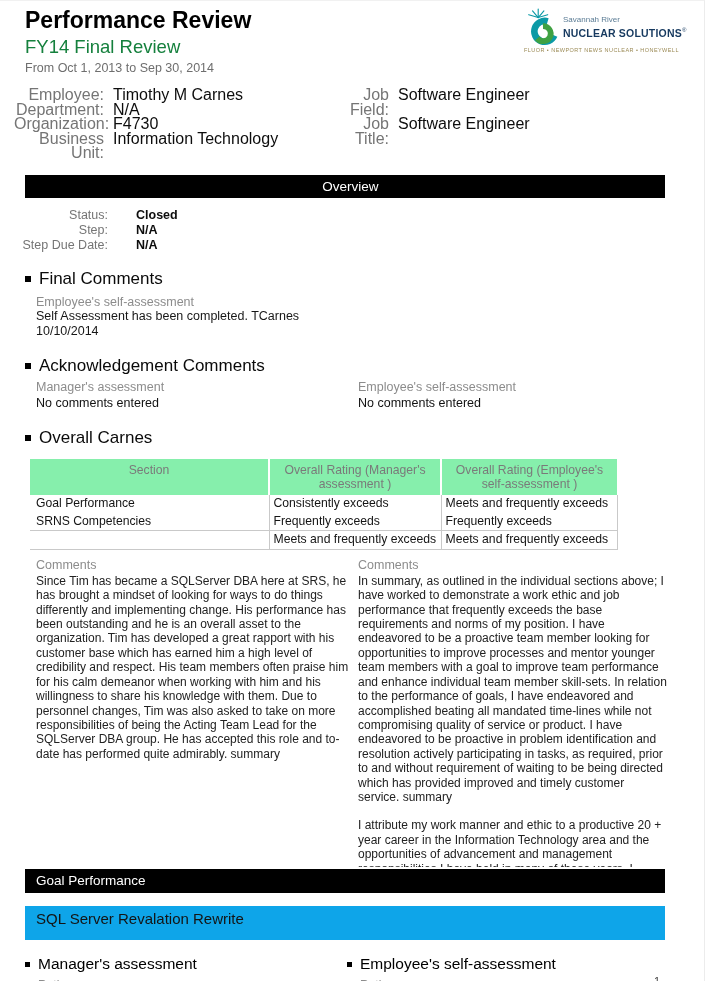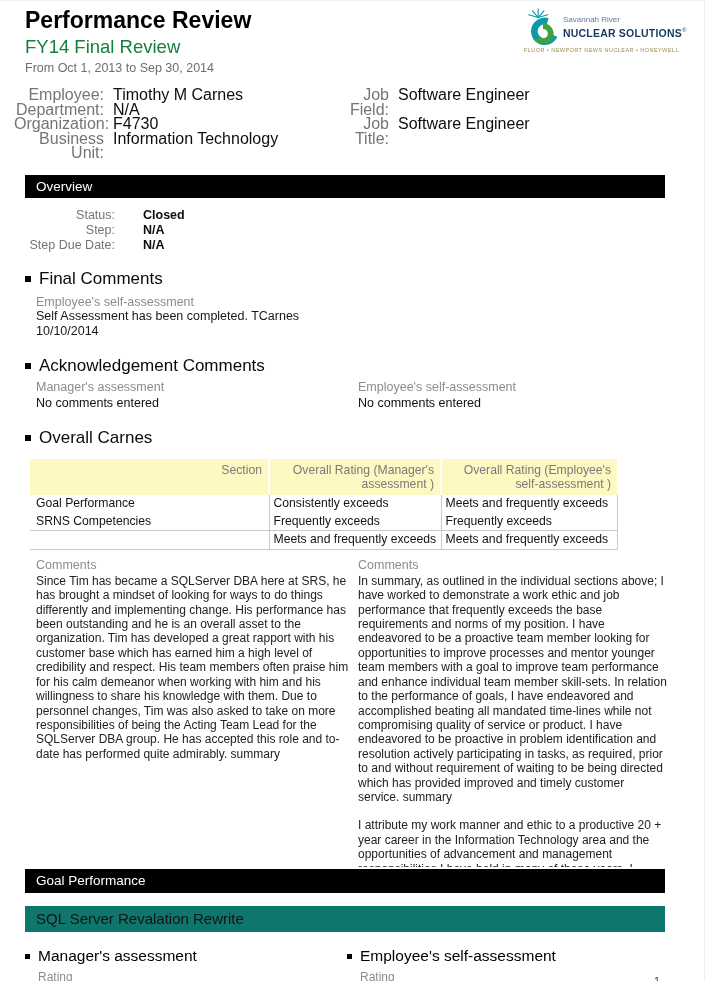--- a/index.html
+++ b/index.html
@@ -26,40 +26,40 @@
   .info-col-left { width:315px; flex:none; }
   .info-row { display:flex; line-height:14.6px; }
   .info-label { width:90px; text-align:right; color:#757575; flex:none; }
   .info-label-sm { width:60px; text-align:right; color:#757575; flex:none; }
   .info-value { margin-left:9px; color:#0d0d0d; font-weight:400; }
   
   .section-bar {
     margin-left:25px; width:640px; height:23px; background:#000; color:#fff;
     font-size:13.5px; line-height:23px; padding-left:11px; box-sizing:border-box;
   }
-  .bar-overview { margin-top:14px; }
-  
-  .overview-fields { margin-top:10px; padding-left:25px; font-size:12.5px; }
+  .bar-overview { margin-top:14px;text-align:center; }
+  
+  .overview-fields { margin-top:10px; padding-left:18px; font-size:12.5px; }
   .ov-row { display:flex; line-height:14.8px; }
   .ov-value { margin-left:28px; color:#0d0d0d; font-weight:700; }
   
   .sec-heading { display:flex; align-items:center; margin:17px 0 0 25px; font-size:17px; color:#0a0a0a; line-height:20px; }
   .bullet { width:6px; height:6px; background:#000; margin-right:8px; flex:none; }
   .bullet-sm { width:5px; height:5px; background:#000; margin-right:8px; flex:none; }
   .sub-label { color:#8c8c8c; font-size:12.5px; margin:6px 0 0 36px; line-height:14px; }
   .comment-line { font-size:12.5px; color:#171717; margin-left:36px; line-height:15px; }
   
   .ack-grid { display:flex; margin-top:4px; font-size:12.5px; }
   .ack-col-left { margin-left:36px; width:322px; flex:none; }
   .ack-label { color:#8c8c8c; line-height:15px; }
   .ack-value { color:#111; line-height:15px; margin-top:1px; }
   
   .summary-table { margin:11px 0 0 30px; border-collapse:collapse; font-size:12.2px; table-layout:fixed; }
   .summary-table th {
-    background:#fef9c3; color:#7a7a7a; font-weight:400; text-align:right;
+    background:#86efac; color:#7a7a7a; font-weight:400; text-align:center;
     padding:4px 6px 4px 6px; vertical-align:top; border-left:2px solid #fff; line-height:14px;
   }
   .summary-table th:first-child { border-left:none; }
   .summary-table td {
     padding:1px 4px; color:#141414; border-left:1px solid #c9c9c9; border-right:1px solid #c9c9c9;
     white-space:nowrap; line-height:15.5px; overflow:hidden;
   }
   .summary-table td:first-child { border-left:none; padding-left:6px; }
   .summary-table tr.row-2 td, .summary-table tr.row-3 td { border-bottom:1px solid #c9c9c9; }
   .col-section { width:226px; }
@@ -69,21 +69,21 @@
   .comments-grid { display:flex; margin:8px 0 0 36px; }
   .comments-col-left { width:314px; flex:none; }
   .comments-col-right { width:310px; margin-left:8px; flex:none; }
   .comments-label { color:#8c8c8c; font-size:12.5px; line-height:14px; margin-bottom:2px; }
   .comments-text { font-size:12px; line-height:14.4px; color:#222; }
   .para-gap { margin-top:14px; }
   
   .bottom-section { position:absolute; left:0; top:866px; width:705px; height:115px; background:#fff; }
   .bar-goal { margin-top:2px; height:24px; line-height:24px; font-size:13.5px; }
   .goal-title-bar {
-    margin:13px 0 15px 25px; width:640px; height:26px; background:#0f766e; color:#141414;
+    margin:13px 0 15px 25px; width:640px; height:34px; background:#0ea5e9; color:#141414;
     font-size:15px; line-height:26px; padding-left:11px; box-sizing:border-box;
   }
   .assess-grid { display:flex; margin-top:11px; }
   .assess-col-left { margin-left:25px; width:322px; flex:none; }
   .assess-col-right { flex:none; }
   .assess-heading { display:flex; align-items:center; font-size:15.5px; color:#000; line-height:18px; }
   .rating-label { color:#8c8c8c; font-size:12px; margin:5px 0 0 13px; }
   
   .page-num { position:absolute; bottom:0; right:44px; height:6px; overflow:hidden; font-size:11px; color:#444; }
 </style>

